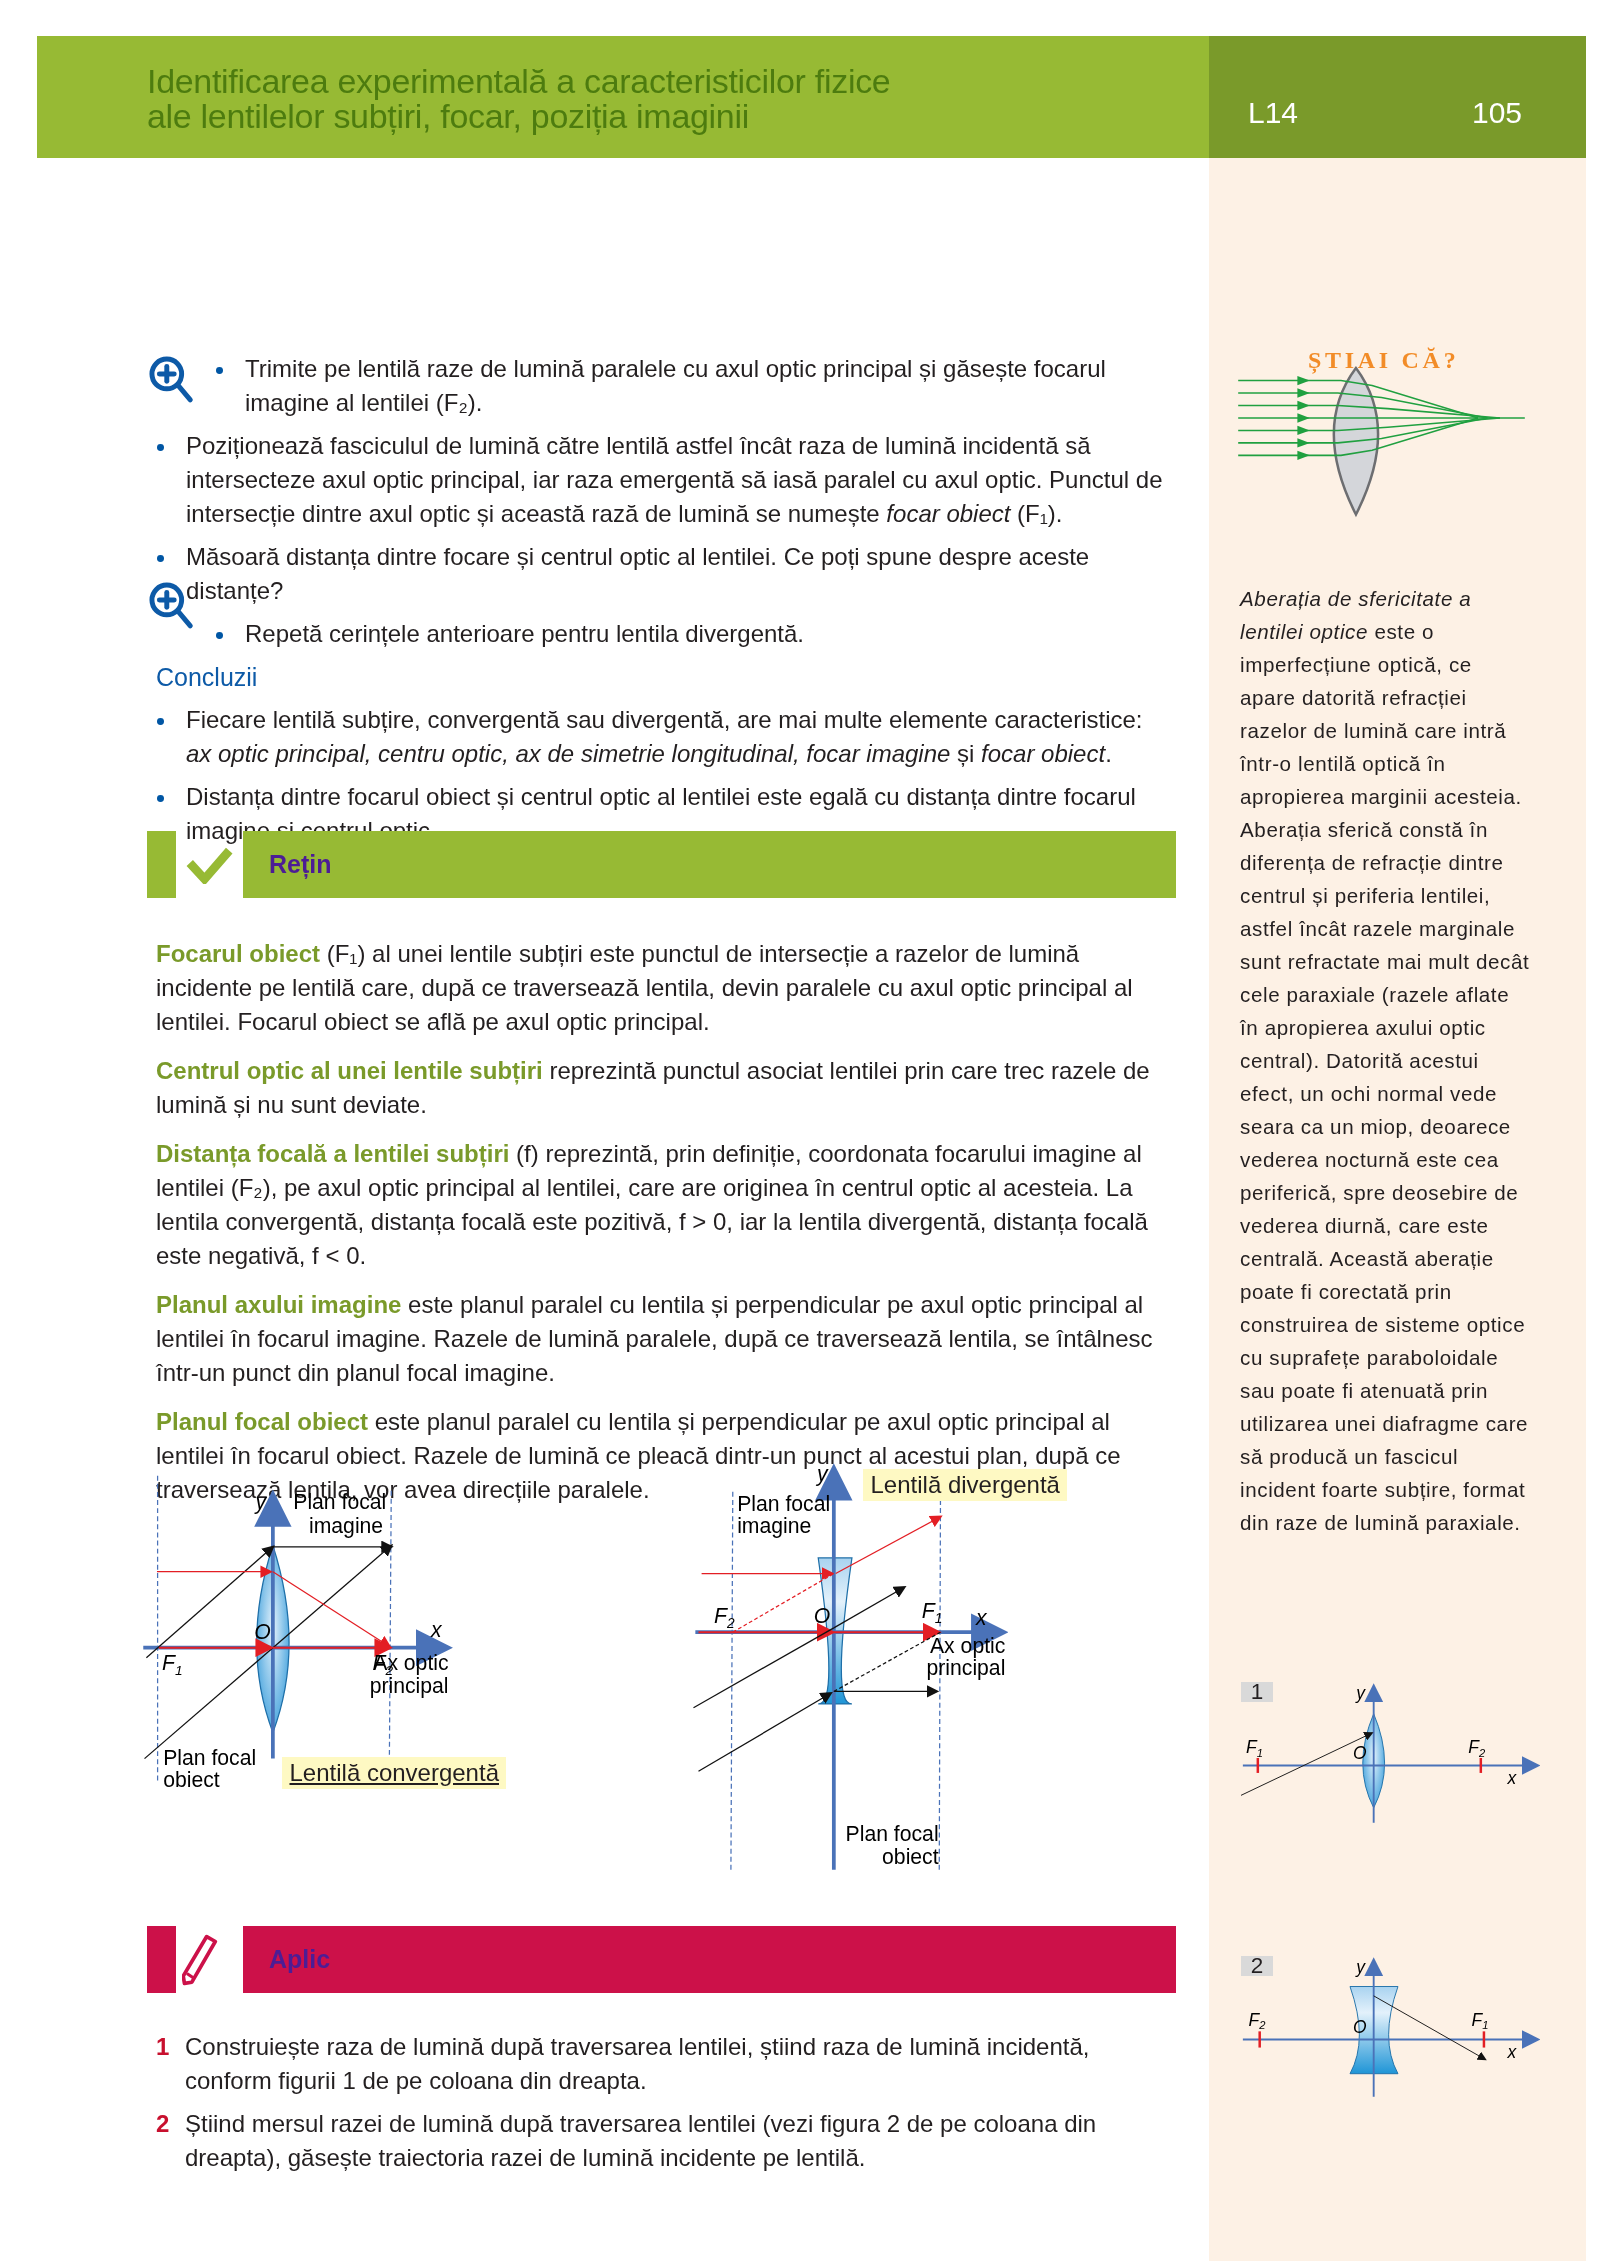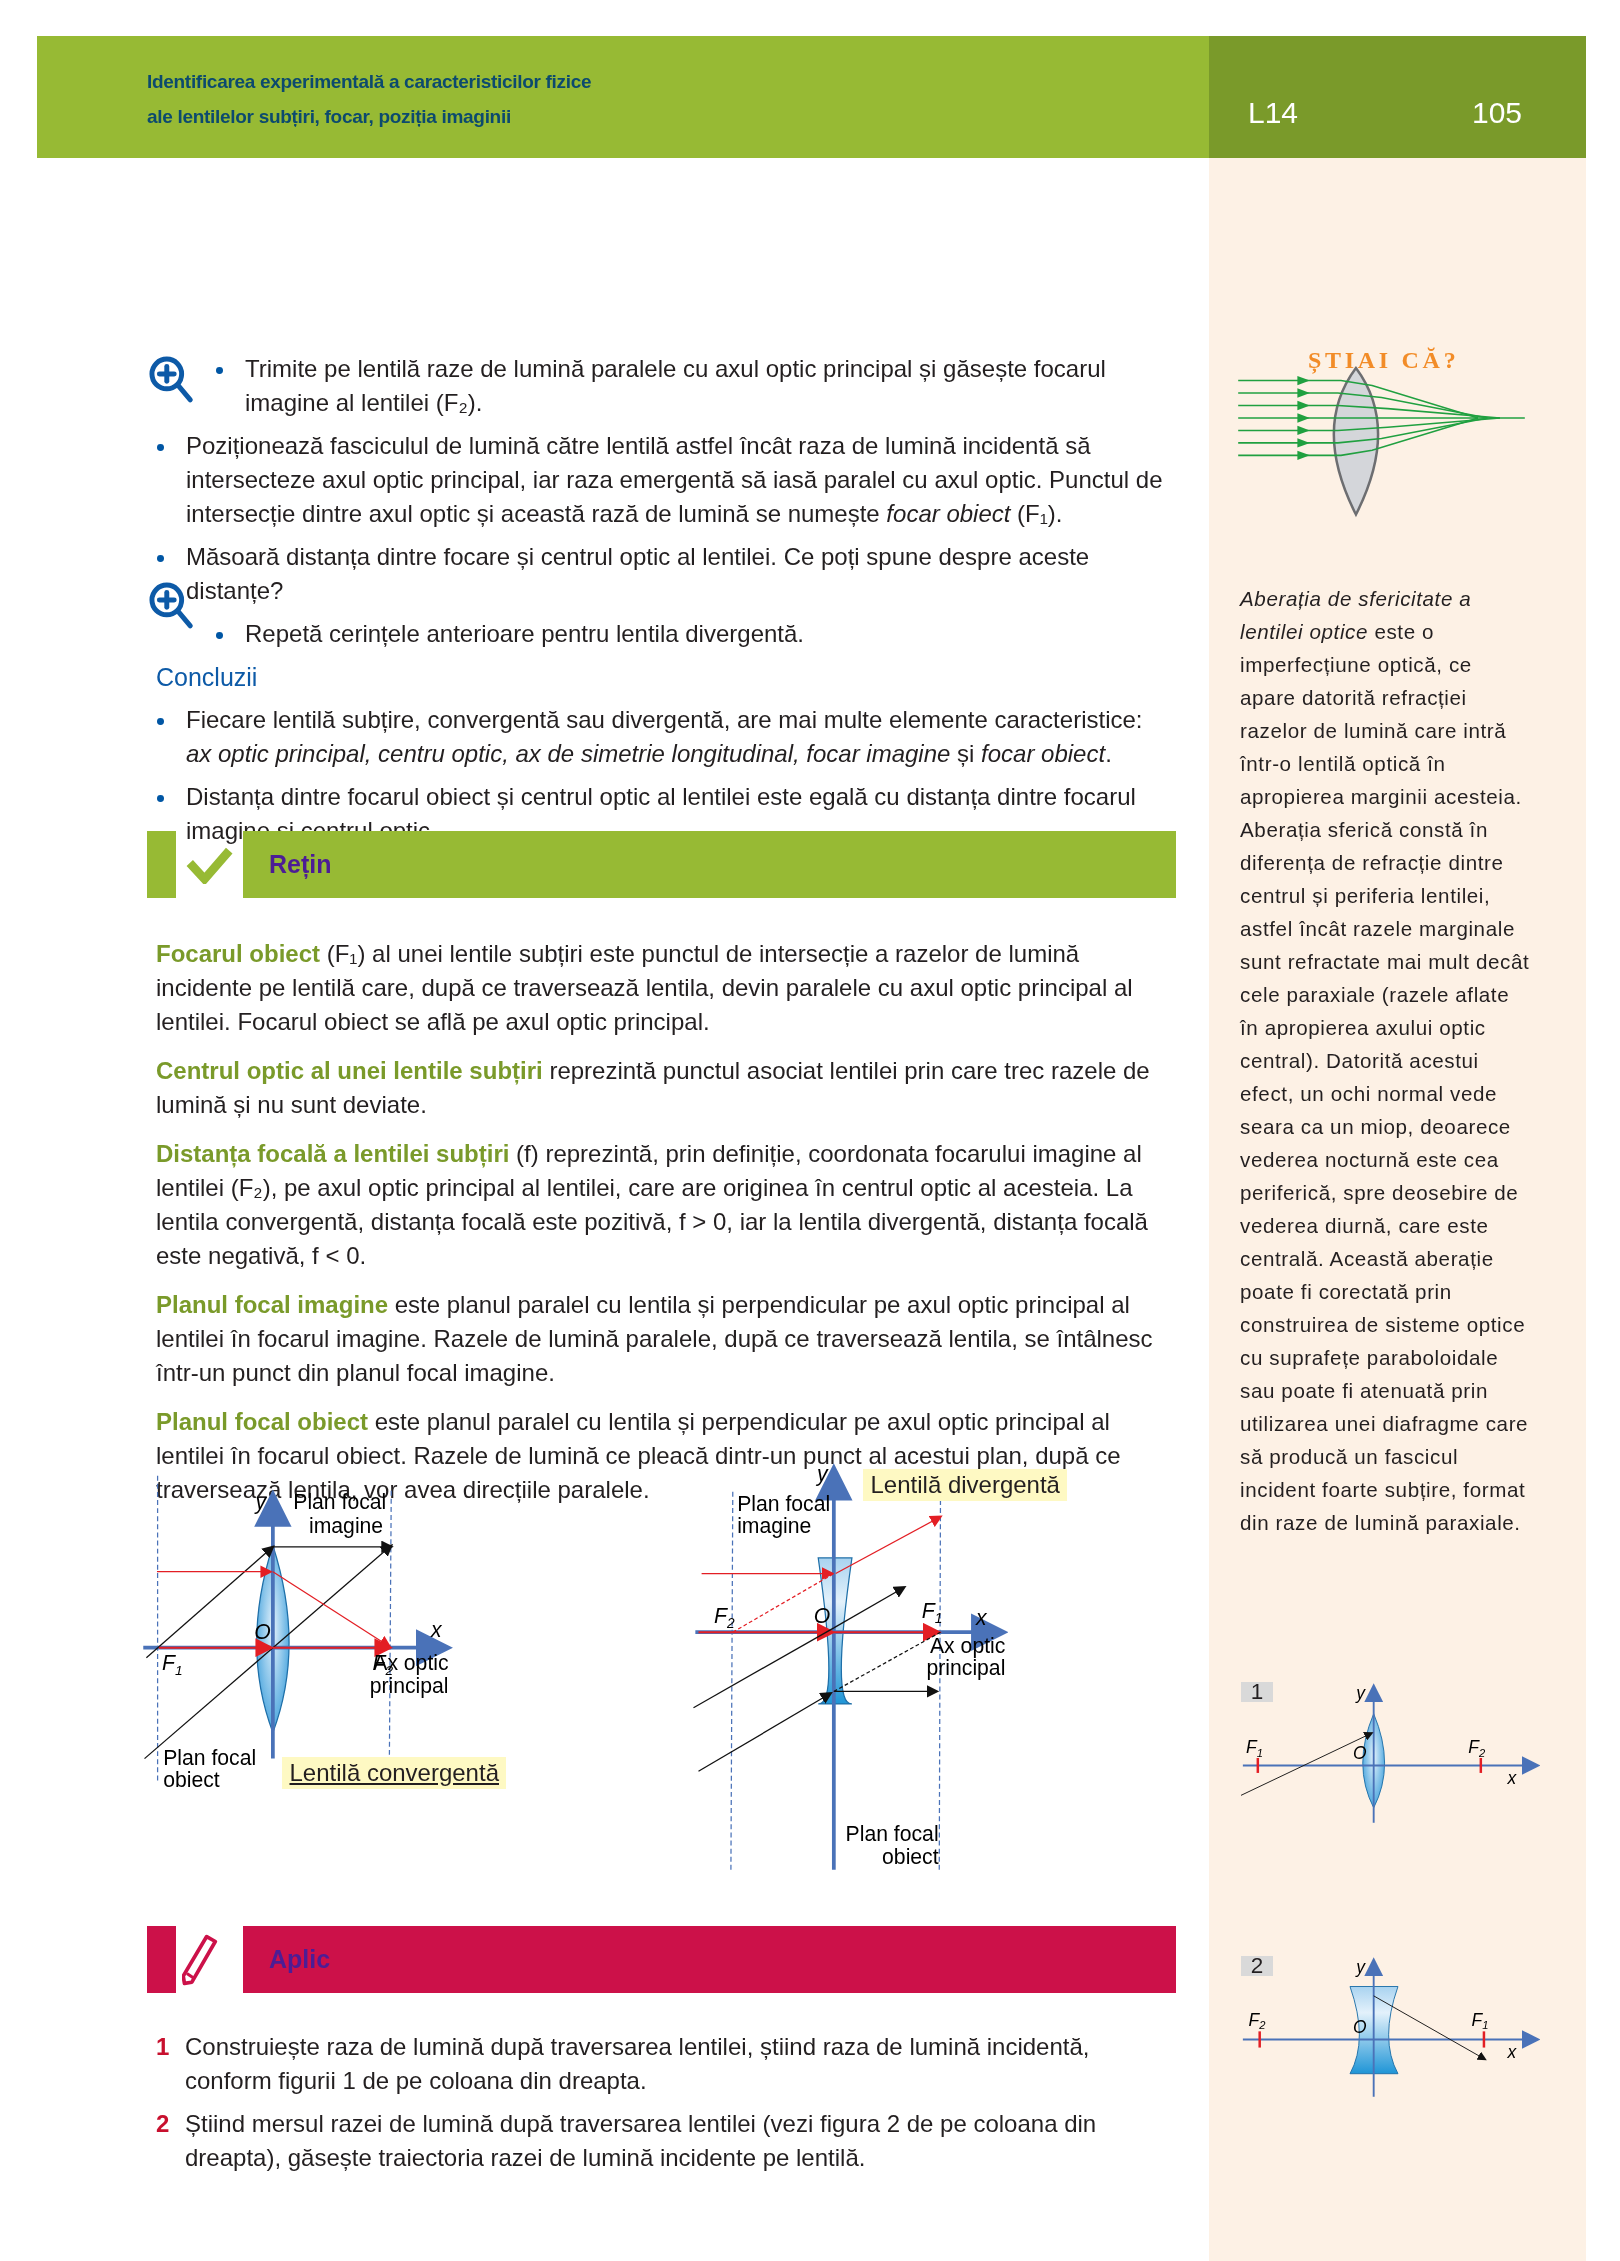--- a/index.html
+++ b/index.html
@@ -1,20 +1,20 @@
 <!DOCTYPE html>
 <html style="font-size:10px"><head>
 <meta charset="utf-8">
 <style>
   html, body { margin:0; padding:0; }
   body { width:1620px; height:2261px; background:#ffffff; position:relative; font-family:"Liberation Sans", sans-serif; color:#231f20; overflow:hidden; }
   .sidebar-bg { position:absolute; left:1209px; top:157px; width:377px; height:2104px; background:#fdf1e5; }
   .header { position:absolute; left:37px; top:36px; width:1548px; height:122px; background:#97ba34; }
   .header-right { position:absolute; left:1209px; top:36px; width:377px; height:122px; background:#7a9a2a; }
-  .header-title { position:absolute; left:147px; top:64px; color:#0c4a6e; font-size:19px; line-height:35px; font-weight:700; letter-spacing:-0.3px; }
+  .header-title { position:absolute; left:147px; top:64px; color:#4d7c0f; font-size:34px; line-height:35px; font-weight:400; letter-spacing:-0.3px; }
   .header-lesson { position:absolute; left:1248px; top:96px; color:#fff; font-size:30px; }
   .header-page { position:absolute; left:1472px; top:96px; color:#fff; font-size:30px; }
   .main { position:absolute; left:147px; width:1029px; font-size:24px; line-height:34px; }
   .main p { margin:9px; }
   .bullet { position:relative; padding-left:30px; }
   .bullet::before { content:""; position:absolute; left:1.2px; top:15px; width:6.9px; height:6.9px; border-radius:50%; background:#0056a4; }
   .bullet.indent { padding-left:89px; }
   .bullet.indent::before { left:60px; }
   .zoom-icon { position:absolute; width:47px; height:51px; }
   .concl-title { color:#0d5aa7; font-size:25px; }
@@ -75,21 +75,21 @@
     <polyline points="6,26 30,52 70,6" fill="none" stroke="#97ba34" stroke-width="14" stroke-linejoin="miter"></polyline>
   </svg>
   <div class="bar" style="background:#97ba34;"></div>
   <div class="label">Rețin</div>
 </div>
 
 <div class="main defs" style="top:928px;">
   <p><span class="green-term">Focarul obiect</span><span> (F₁) al unei lentile subțiri este punctul de intersecție a razelor de lumină incidente pe lentilă care, după ce traversează lentila, devin paralele cu axul optic principal al lentilei. Focarul obiect se află pe axul optic principal.</span></p>
   <p><span class="green-term">Centrul optic al unei lentile subțiri</span><span> reprezintă punctul asociat lentilei prin care trec razele de lumină și nu sunt deviate.</span></p>
   <p><span class="green-term">Distanța focală a lentilei subțiri</span><span> (f) reprezintă, prin definiție, coordonata focarului imagine al lentilei (F₂), pe axul optic principal al lentilei, care are originea în centrul optic al acesteia. La lentila convergentă, distanța focală este pozitivă, f &gt; 0, iar la lentila divergentă, distanța focală este negativă, f &lt; 0.</span></p>
-  <p><span class="green-term">Planul focal imagine</span><span> este planul paralel cu lentila și perpendicular pe axul optic principal al lentilei în focarul imagine. Razele de lumină paralele, după ce traversează lentila, se întâlnesc într-un punct din planul focal imagine.</span></p>
+  <p><span class="green-term">Planul axului imagine</span><span> este planul paralel cu lentila și perpendicular pe axul optic principal al lentilei în focarul imagine. Razele de lumină paralele, după ce traversează lentila, se întâlnesc într-un punct din planul focal imagine.</span></p>
   <p><span class="green-term">Planul focal obiect</span><span> este planul paralel cu lentila și perpendicular pe axul optic principal al lentilei în focarul obiect. Razele de lumină ce pleacă dintr-un punct al acestui plan, după ce traversează lentila, vor avea direcțiile paralele.</span></p>
 </div>
 
 <svg style="position:absolute;left:137px;top:1472px;" width="511" height="405" viewBox="0 0 820 650">
   <defs>
     <radialGradient id="lensG" cx="50%" cy="45%" r="60%">
         <stop offset="0" stop-color="#e3f1fb"></stop>
         <stop offset="1" stop-color="#3fa0dc"></stop>
       </radialGradient>
     <marker id="arrB" markerWidth="10" markerHeight="10" refX="8" refY="5" orient="auto">

